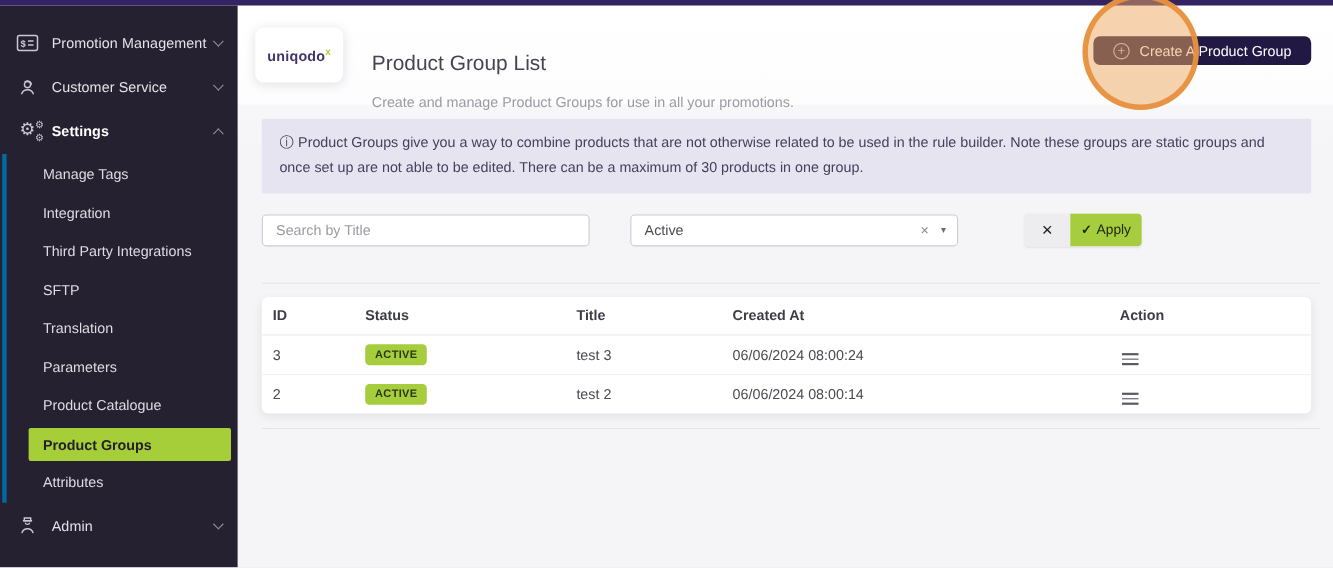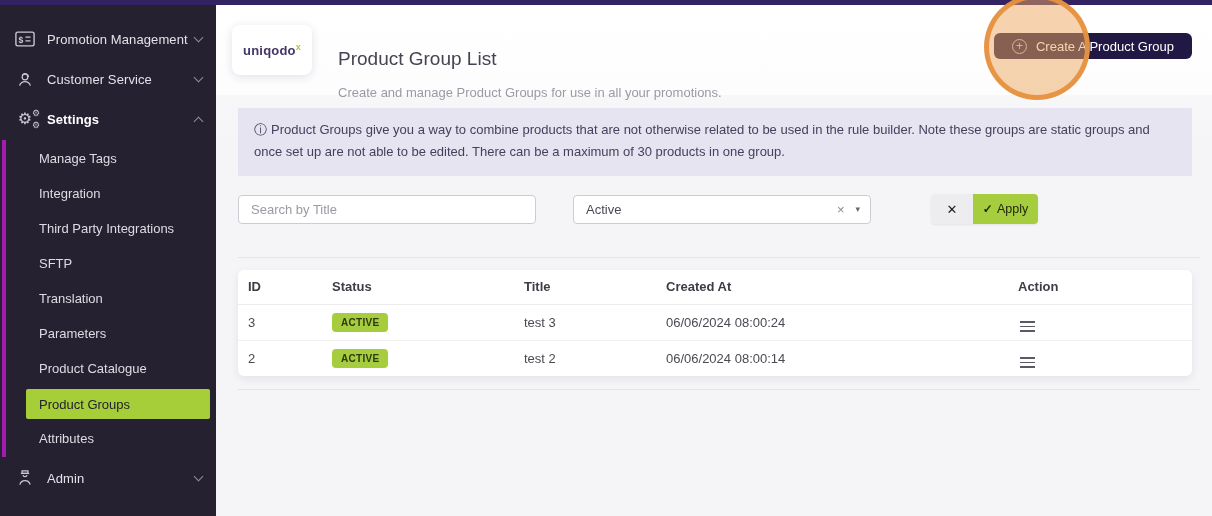--- a/index.html
+++ b/index.html
@@ -19,24 +19,24 @@
   .nav-item .icon{ width:26px; display:flex; justify-content:center; align-items:center; margin-right:9px; position:relative; }
   .nav-item .label{ flex:1; letter-spacing:.1px; }
   .nav-item.active-parent .label{ font-weight:bold; color:#ffffff; }
   .chev{ width:7px; height:7px; border-right:1.6px solid #8f8c9c; border-bottom:1.6px solid #8f8c9c;
     transform:rotate(45deg); margin-top:-3px; flex:none; }
   .chev.up{ transform:rotate(-135deg); margin-top:4px; }
   .gear-big{ font-size:16px; color:#c9c8d4; line-height:1; }
   .gear-small{ position:absolute; font-size:9px; color:#c9c8d4; right:-2px; top:-2px; line-height:1; }
   .gear-small2{ position:absolute; font-size:9px; color:#c9c8d4; right:-2px; bottom:-3px; line-height:1; }
 
-  .submenu{ border-left:4px solid #a21caf; margin:1px 0 1px 2px; padding:1px 0; }
+  .submenu{ border-left:4px solid #0369a1; margin:1px 0 1px 2px; padding:1px 0; }
   .subitem{ height:35px; display:flex; align-items:center; margin:0 6px 0 20px; padding-left:13px;
     font-size:13px; color:#dddce4; border-radius:2px; cursor:pointer; }
-  .subitem.active{ background:#a6ce39; color:#24202e; font-weight:normal; height:30px; margin-top:3px; margin-bottom:2px; }
+  .subitem.active{ background:#a6ce39; color:#24202e; font-weight:bold; height:30px; margin-top:3px; margin-bottom:2px; }
 
   
   .content{ position:absolute; left:216px; top:5px; right:0; bottom:0; background:linear-gradient(#fbfbfc,#f5f5f7 140px); }
   .page-header{ height:90px; background:linear-gradient(#ffffff,#fdfdfe); display:flex; align-items:center;
     padding:0 16px; position:relative; }
   .logo-card{ width:80px; height:50px; background:#fff; border-radius:8px;
     box-shadow:0 2px 10px rgba(40,30,80,.13); display:flex; align-items:center; justify-content:center; margin-right:26px; }
   .logo-text{ font-size:13px; font-weight:bold; color:#433669; letter-spacing:.2px; }
   .logo-text sup{ color:#a6ce39; font-size:9px; font-weight:bold; }
   .title{ font-size:19px; color:#474352;margin-top:48px; }

